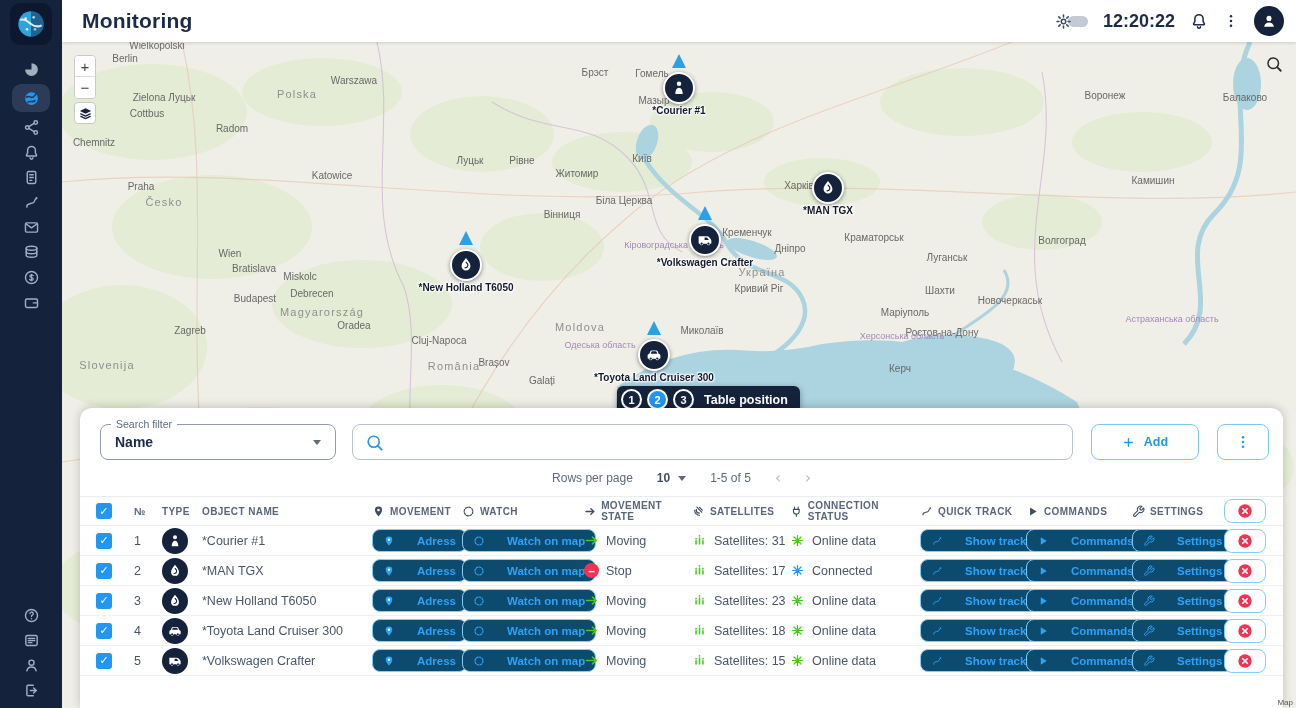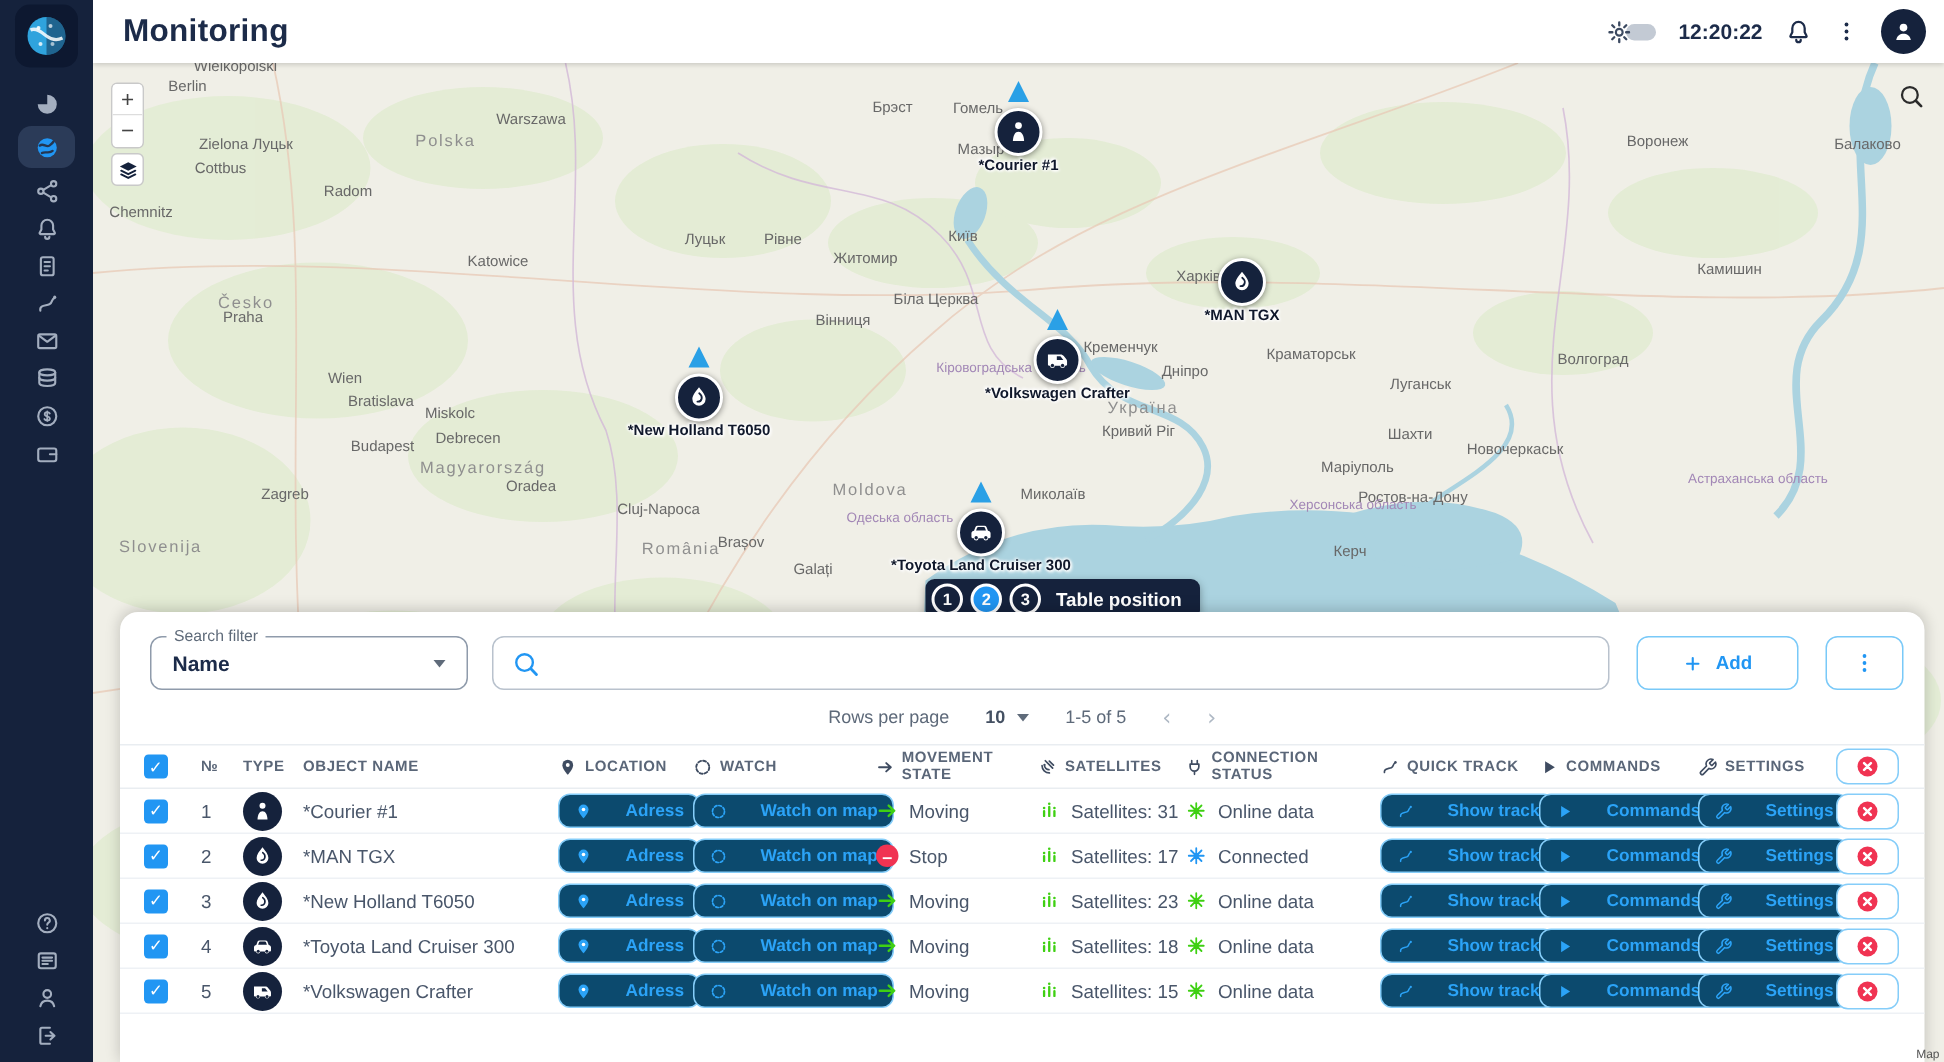--- a/index.html
+++ b/index.html
@@ -16,21 +16,21 @@
   .side-item.active { height:28px; border-radius:9px; background:#2b3b58; color:#2196f3; }
   .side-bottom { margin-top:auto; margin-bottom:8px; display:flex; flex-direction:column; gap:5px; align-items:center; }
 
   
   .header { position:absolute; left:62px; top:0; width:1234px; height:42px; background:#fff; z-index:35; display:flex; align-items:center; box-shadow:0 1px 3px rgba(0,0,0,.15); }
   .title { font-size:21px; font-weight:bold; color:#1c2b49; margin-left:20px; letter-spacing:.2px; }
   .header-right { margin-left:auto; display:flex; align-items:center; gap:15px; margin-right:12px; }
   .toggle { display:flex; align-items:center; cursor:pointer; }
   .toggle .ic { width:17px; height:17px; color:#3c4a61; z-index:1; }
   .toggle .track { width:20px; height:11px; border-radius:6px; background:#c3cad4; margin-left:-4px; }
-  .time { font-size:14px; font-weight:bold; color:#1c2b49; }
+  .time { font-size:18px; font-weight:bold; color:#1c2b49; }
   .hbell { width:18px; height:18px; color:#1c2b49; cursor:pointer; }
   .kebab { width:16px; height:16px; color:#1c2b49; cursor:pointer; }
   .avatar { width:30px; height:30px; border-radius:50%; background:#15223c; display:flex; align-items:center; justify-content:center; cursor:pointer; }
   .avatar .ic { width:18px; height:18px; color:#fff; }
 
   
   .map { position:absolute; left:62px; top:42px; width:1234px; height:666px; overflow:hidden; }
   .map-bg { position:absolute; inset:0; width:100%; height:100%; }
   .map-label { position:absolute; transform:translate(-50%,-50%); font-size:10px; color:#686868; white-space:nowrap; z-index:2; }
   .map-label.country { font-size:11px; color:#8f8f8f; letter-spacing:1.2px; }
@@ -52,21 +52,21 @@
   .tp-label { color:#fff; font-size:12.5px; font-weight:bold; margin-left:5px; }
   .attribution { position:absolute; right:3px; bottom:1px; z-index:45; font-size:8px; color:#555; }
 
   
   .panel { position:absolute; left:80px; top:408px; width:1203px; height:300px; background:#fff; border-radius:12px 12px 0 0; z-index:30; box-shadow:0 -1px 10px rgba(0,0,0,.2); }
   .controls { display:flex; align-items:center; padding:16px 14px 8px 20px; }
   .tabs { display:flex; width:170px; }
   .tab { padding:8px 16px 10px; font-size:13px; font-weight:bold; color:#7b8798; position:relative; cursor:pointer; }
   .tab.active { color:#2196f3; }
   .tab.active::after { content:""; position:absolute; left:0; right:0; bottom:0; height:2px; background:#2196f3; border-radius:1px; }
-  .filter { position:relative; width:212px; height:36px; border:1px solid #8f9bab; border-radius:8px; display:flex; align-items:center; padding:0 14px; margin-right:16px; cursor:pointer; background:#fff; }
+  .filter { position:relative; width:236px; height:36px; border:1px solid #8f9bab; border-radius:8px; display:flex; align-items:center; padding:0 14px; margin-right:16px; cursor:pointer; background:#fff; }
   .filter-label { position:absolute; top:-7px; left:10px; background:#fff; padding:0 5px; font-size:10.5px; color:#5f6b7a; }
   .filter-value { font-size:14px; font-weight:bold; color:#1c2b49; }
   .caret { margin-left:auto; width:0; height:0; border-left:4.5px solid transparent; border-right:4.5px solid transparent; border-top:5.5px solid #5f6b7a; }
   .search { flex:1; height:36px; border:1px solid #b9c2cd; border-radius:8px; display:flex; align-items:center; padding:0 12px; margin-right:18px; background:#fff; }
   .search input { border:none; outline:none; flex:1; font-size:14px; color:#333; background:transparent; }
   .search input::placeholder { color:#98a3b0; }
   .search .ic { width:19px; height:19px; color:#2196f3; cursor:pointer; }
   .btn-add { width:108px; height:36px; border:1.5px solid #79c9f8; border-radius:8px; color:#2196f3; font-weight:bold; font-size:12.5px; display:flex; gap:9px; align-items:center; justify-content:center; background:#fff; margin-right:18px; cursor:pointer; }
   .btn-add .ic { width:13px; height:13px; }
   .btn-kebab { width:52px; height:36px; border:1.5px solid #79c9f8; border-radius:8px; display:flex; align-items:center; justify-content:center; color:#2196f3; background:#fff; cursor:pointer; }
@@ -318,21 +318,21 @@
 
   <div id="map-labels">
       <div class="map-label" style="left: 63px; top: 16px;">Berlin</div>
       <div class="map-label" style="left: 95px; top: 3px;">Wielkopolski</div>
       <div class="map-label" style="left: 292px; top: 38px;">Warszawa</div>
       <div class="map-label country" style="left: 235px; top: 52px;">Polska</div>
       <div class="map-label" style="left: 102px; top: 55px;">Zielona Луцьк</div>
       <div class="map-label" style="left: 85px; top: 71px;">Cottbus</div>
       <div class="map-label" style="left: 170px; top: 86px;">Radom</div>
       <div class="map-label" style="left: 32px; top: 100px;">Chemnitz</div>
-      <div class="map-label" style="left: 100px; top: 144px; margin-top: 26px;">Praha</div>
+      <div class="map-label" style="left: 79px; top: 144px;">Praha</div>
       <div class="map-label country" style="left: 102px; top: 160px;">Česko</div>
       <div class="map-label" style="left: 270px; top: 133px;">Katowice</div>
       <div class="map-label" style="left: 533px; top: 30px;">Брэст</div>
       <div class="map-label" style="left: 590px; top: 31px;">Гомель</div>
       <div class="map-label" style="left: 592px; top: 58px;">Мазыр</div>
       <div class="map-label" style="left: 1043px; top: 53px;">Воронеж</div>
       <div class="map-label" style="left: 1183px; top: 55px;">Балаково</div>
       <div class="map-label" style="left: 1091px; top: 138px;">Камишин</div>
       <div class="map-label" style="left: 408px; top: 118px;">Луцьк</div>
       <div class="map-label" style="left: 460px; top: 118px;">Рівне</div>
@@ -522,21 +522,21 @@
     <div class="th">№</div>
     <div class="th">TYPE</div>
     <div class="th">OBJECT NAME</div>
     <div class="th">
         <span class="ic">
           <svg viewBox="0 0 24 24" fill="none" stroke="currentColor" stroke-width="2" stroke-linecap="round" stroke-linejoin="round">
             <path d="M12 2.8a6.6 6.6 0 0 0-6.6 6.6c0 4.8 6.6 11.8 6.6 11.8s6.6-7 6.6-11.8A6.6 6.6 0 0 0 12 2.8z" fill="currentColor" stroke="none"></path>
             <circle cx="12" cy="9.3" r="2.4" fill="#fff" stroke="none"></circle>
           </svg>
         </span>
-        <span>LOCATION</span>
+        <span>MOVEMENT</span>
       </div>
     <div class="th">
         <span class="ic">
           <svg viewBox="0 0 24 24" fill="none" stroke="currentColor" stroke-width="2" stroke-linecap="round" stroke-linejoin="round">
             <circle cx="12" cy="12" r="8" stroke-dasharray="3.6 2.6" stroke-width="2.3"></circle>
           </svg>
         </span>
         <span>WATCH</span>
       </div>
     <div class="th">

